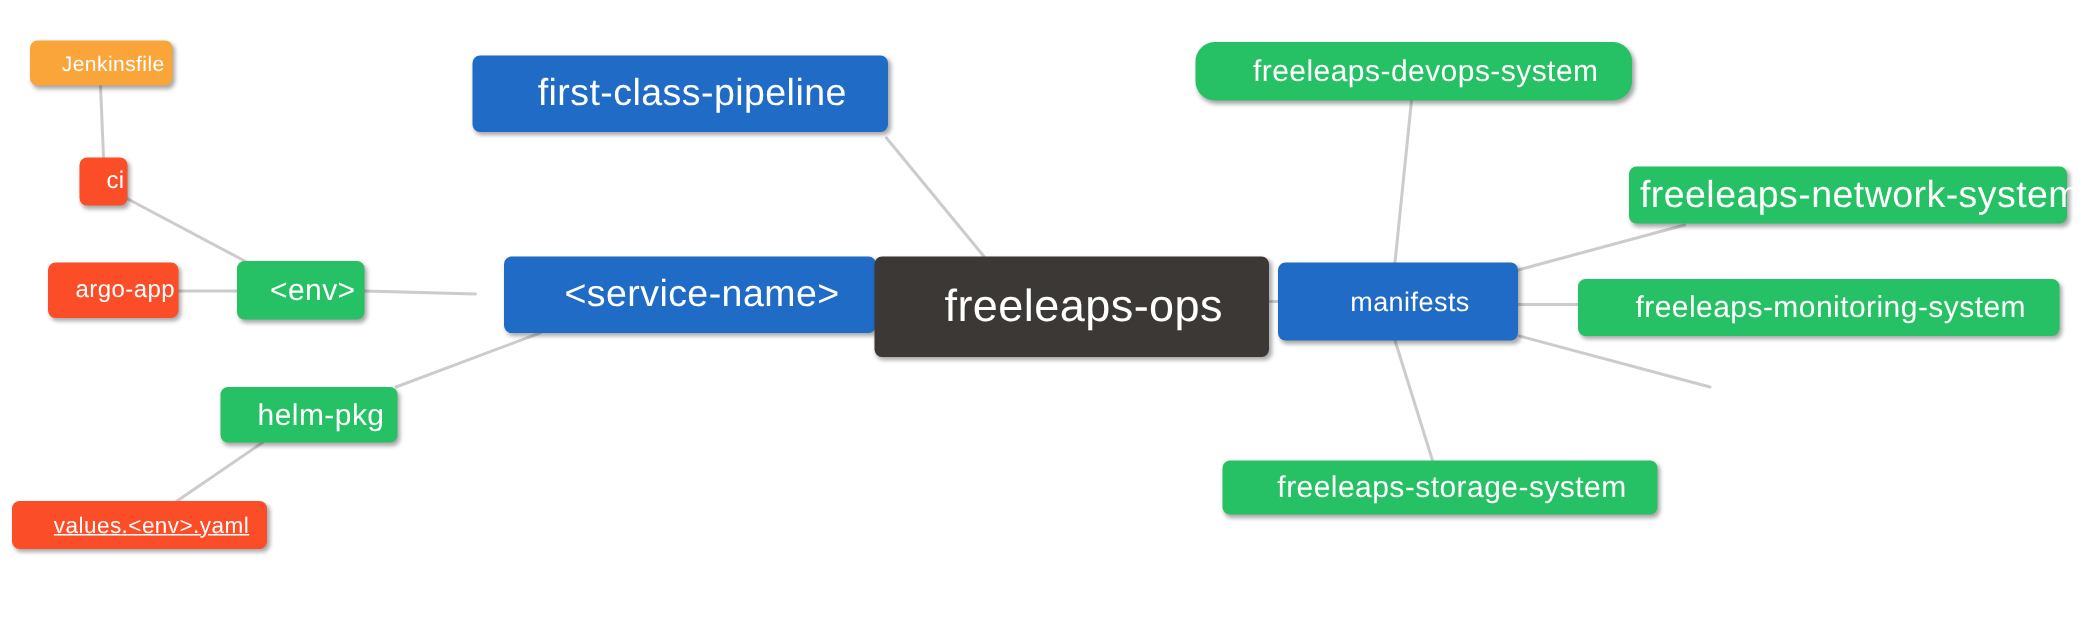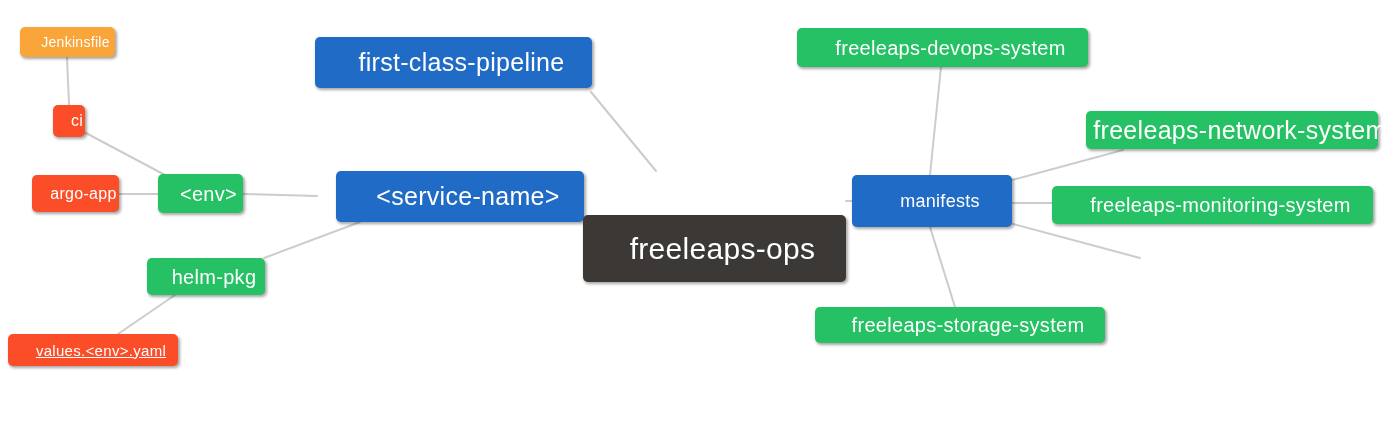--- a/index.html
+++ b/index.html
@@ -64,19 +64,19 @@
       <line x1="930" y1="227" x2="955" y2="307" stroke="#cccccc" stroke-width="2" stroke-linecap="round"></line>
     </svg>
 <div class="node" style="left: 20px; top: 27px; width: 95px; height: 30px; font-size: 14px; background: rgb(249, 165, 58); color: rgb(255, 255, 255);">Jenkinsfile</div>
     <div class="node" style="left: 53px; top: 105px; width: 32px; height: 32px; font-size: 16px; background: rgb(251, 77, 39); color: rgb(255, 255, 255);">ci</div>
     <div class="node" style="left: 32px; top: 175px; width: 87px; height: 37px; font-size: 16px; background: rgb(251, 77, 39); color: rgb(255, 255, 255);">argo-app</div>
     <div class="node" style="left: 158px; top: 174px; width: 85px; height: 39px; font-size: 20px; background: rgb(37, 193, 100); color: rgb(255, 255, 255);">&lt;env&gt;</div>
     <div class="node" style="left: 147px; top: 258px; width: 118px; height: 37px; font-size: 20px; background: rgb(37, 193, 100); color: rgb(255, 255, 255);">helm-pkg</div>
     <div class="node" style="left: 8px; top: 334px; width: 170px; height: 32px; font-size: 15px; background: rgb(251, 77, 39); color: rgb(255, 255, 255); text-decoration: underline;">values.&lt;env&gt;.yaml</div>
     <div class="node" style="left: 315px; top: 37px; width: 277px; height: 51px; font-size: 25px; background: rgb(31, 107, 197); color: rgb(255, 255, 255);">first-class-pipeline</div>
     <div class="node" style="left: 336px; top: 171px; width: 248px; height: 51px; font-size: 25px; background: rgb(31, 107, 197); color: rgb(255, 255, 255);">&lt;service-name&gt;</div>
-    <div class="node" style="left: 583px; top: 171px; width: 263px; height: 67px; font-size: 30px; background: rgb(59, 56, 53); color: rgb(255, 255, 255); margin-top: 44px;">freeleaps-ops</div>
+    <div class="node" style="left: 583px; top: 171px; width: 263px; height: 67px; font-size: 30px; background: rgb(59, 56, 53); color: rgb(255, 255, 255);">freeleaps-ops</div>
     <div class="node" style="left: 852px; top: 175px; width: 160px; height: 52px; font-size: 18px; background: rgb(31, 107, 197); color: rgb(255, 255, 255);">manifests</div>
-    <div class="node" style="left: 797px; top: 28px; width: 291px; height: 39px; font-size: 20px; background: rgb(37, 193, 100); color: rgb(255, 255, 255);">freeleaps-devops-system</div>
+    <div class="node" style="left: 797px; top: 28px; width: 291px; height: 39px; font-size: 20px; background: rgb(37, 193, 100); color: rgb(255, 255, 255); border-radius: 13px;">freeleaps-devops-system</div>
     <div class="node" style="left: 1055px; top: 111px; width: 292px; height: 38px; font-size: 25px; background: rgb(37, 193, 100); color: rgb(255, 255, 255); margin-left: 31px;">freeleaps-network-system</div>
     <div class="node" style="left: 1052px; top: 186px; width: 321px; height: 38px; font-size: 20px; background: rgb(37, 193, 100); color: rgb(255, 255, 255);">freeleaps-monitoring-system</div>
     <div class="node" style="left: 815px; top: 307px; width: 290px; height: 36px; font-size: 20px; background: rgb(37, 193, 100); color: rgb(255, 255, 255);">freeleaps-storage-system</div>
   </div>
 
 </body></html>

